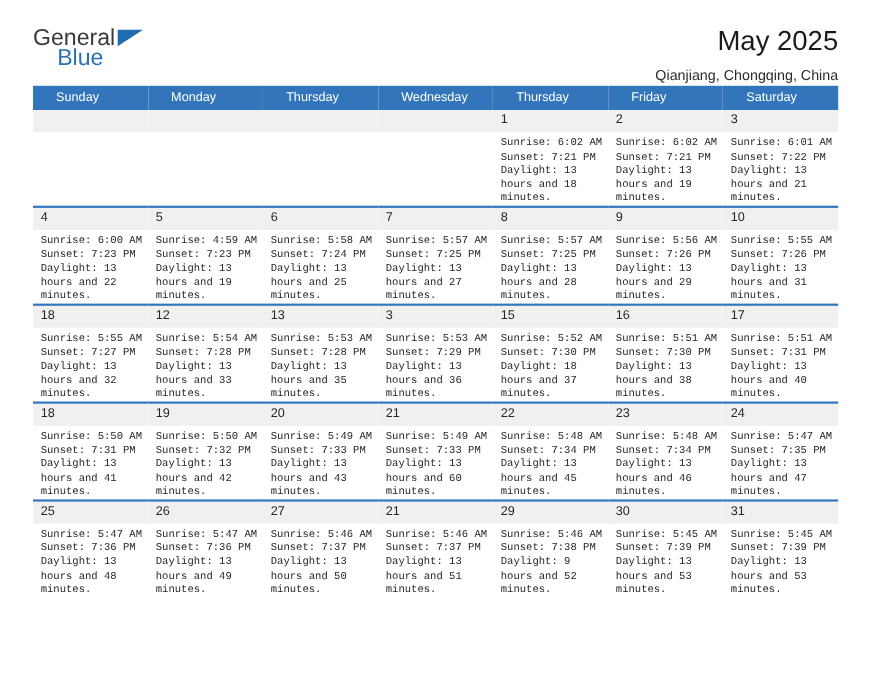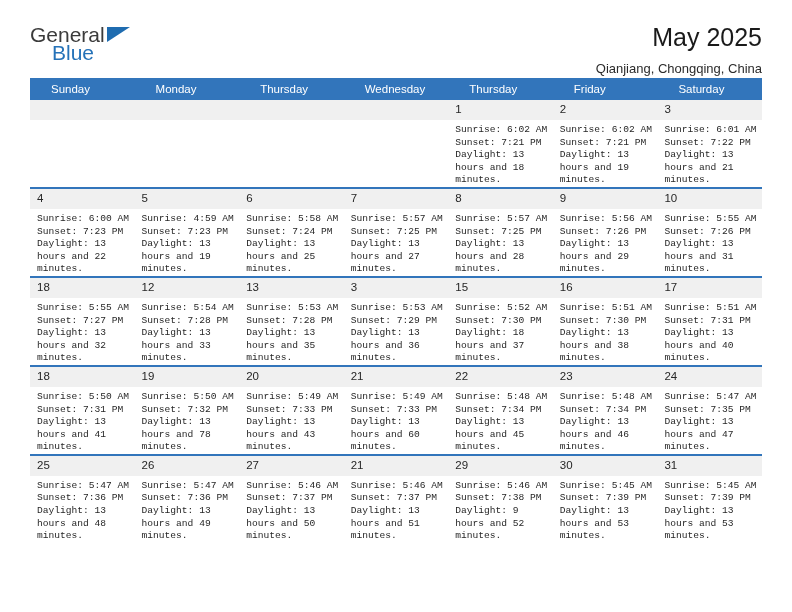--- a/index.html
+++ b/index.html
@@ -328,21 +328,21 @@
               <div>Sunrise: 5:50 AM</div>
               <div>Sunset: 7:31 PM</div>
               <div class="daylight-line">Daylight: 13 hours and 41 minutes.</div>
             </div>
           </td>
           <td>
             <div class="daynum">19</div>
             <div class="cell-body">
               <div>Sunrise: 5:50 AM</div>
               <div>Sunset: 7:32 PM</div>
-              <div class="daylight-line">Daylight: 13 hours and 78 minutes.</div>
+              <div class="daylight-line">Daylight: 13 hours and 42 minutes.</div>
             </div>
           </td>
           <td>
             <div class="daynum">20</div>
             <div class="cell-body">
               <div>Sunrise: 5:49 AM</div>
               <div>Sunset: 7:33 PM</div>
               <div class="daylight-line">Daylight: 13 hours and 43 minutes.</div>
             </div>
           </td>

